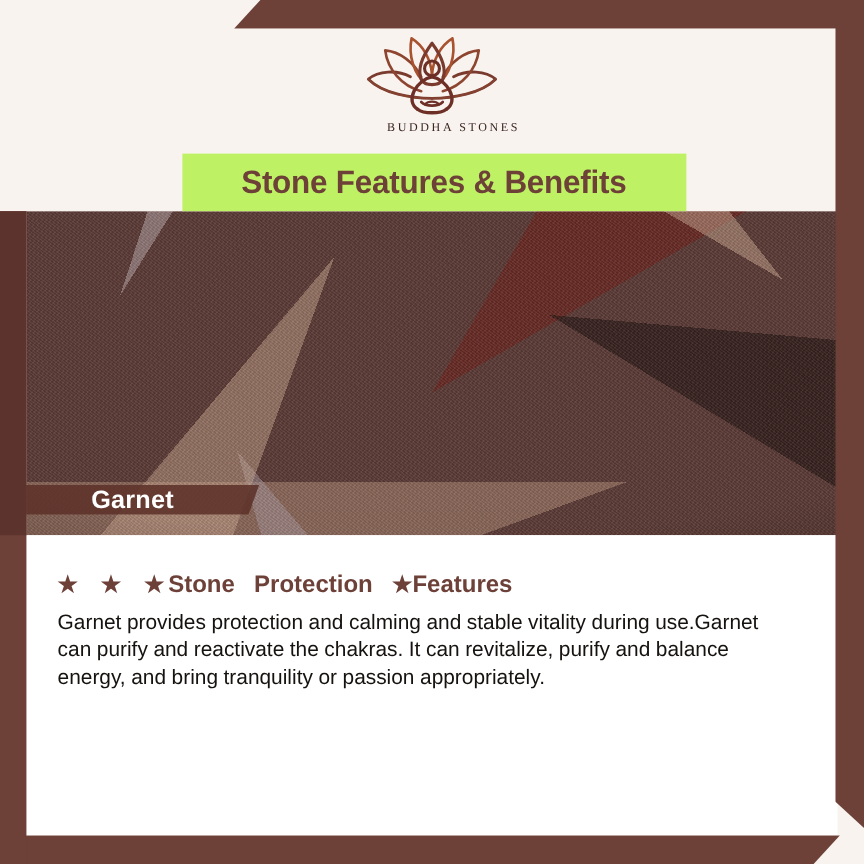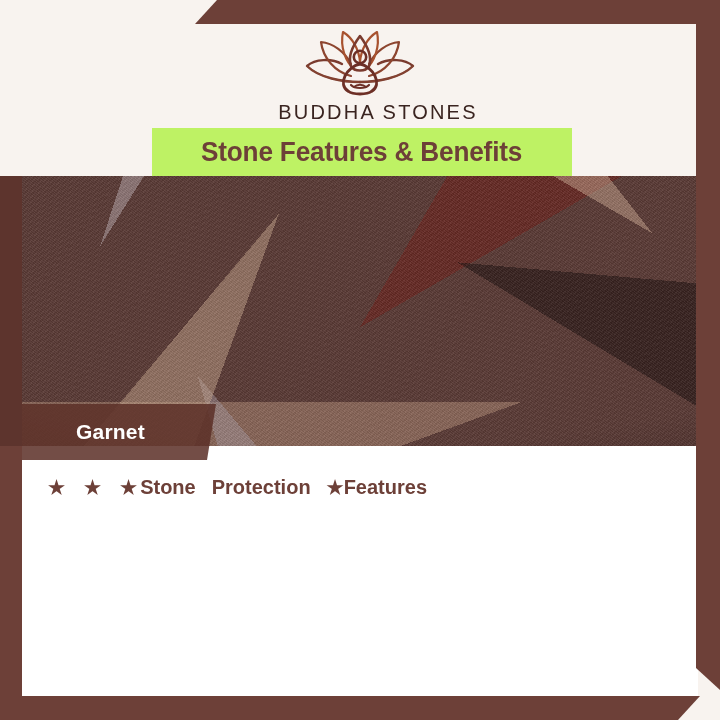--- a/index.html
+++ b/index.html
@@ -49,22 +49,22 @@
     position:absolute;top:0;left:0;width:720px;height:176px;
     background:#f8f3ef;z-index:3;
   }
   .logo-wrap{
     position:absolute;left:0;right:0;top:26px;
     display:flex;flex-direction:column;align-items:center;
   }
   .logo-mark{width:150px;height:70px;display:block;}
   .logo-text{
     margin-top:5px;
-    font-family:Liberation Sans, sans-serif;
-    font-size:20px;letter-spacing:2.2px;color:#3a2420;
+    font-family:Liberation Serif, serif;
+    font-size:10px;letter-spacing:2.2px;color:#3a2420;
     font-weight:400;
     margin-left:36px;
   }
 
   .title-box{
     position:absolute;left:152px;top:128px;width:420px;height:48px;
     background:#bef264;
     display:flex;align-items:center;justify-content:center;
     z-index:4;
   }
@@ -122,21 +122,21 @@
       repeating-linear-gradient(37deg, rgba(255,255,255,.07) 0 1px, rgba(0,0,0,.07) 1px 2px),
       repeating-linear-gradient(-51deg, rgba(255,255,255,.05) 0 1px, rgba(0,0,0,.06) 1px 3px);
     opacity:.7;
   }
   .lay.vign{
     background:radial-gradient(120% 90% at 50% 45%, rgba(0,0,0,0) 52%, rgba(20,6,6,.45) 100%);
   }
 
   
   .name-bar{
-    position:absolute;left:0;top:404px;width:216px;height:56px;
+    position:absolute;left:0;top:404px;width:216px;height:25px;
     background:rgba(92,48,40,.86);
     display:flex;align-items:center;
     z-index:5;
     clip-path:polygon(0 0, 100% 0, calc(100% - 9px) 100%, 0 100%);
   }
   .name-bar .nm{
     margin-left:76px;color:#ffffff;font-weight:bold;font-size:21px;
     letter-spacing:.2px;
   }
 
@@ -238,20 +238,21 @@
         <span class="gapw"></span>
         <span class="ben">
           <span class="lb">Protection</span>
         </span>
         <span class="gapw"></span>
         <span class="ben">
           <span class="st" style="margin-right: 0px;">★</span>
           <span class="lb">Features</span>
         </span>
       </div>
+    <div class="desc">Garnet provides protection and calming and stable vitality during use.Garnet can purify and reactivate the chakras. It can revitalize, purify and balance energy, and bring tranquility or passion appropriately.</div>
   </div>
 
   <div class="frame-top"></div>
   <div class="frame-right"></div>
   <div class="frame-bottom"></div>
   <div class="frame-left"></div>
   <div class="frame-left-shade"></div>
 </div>
 
 </body></html>

